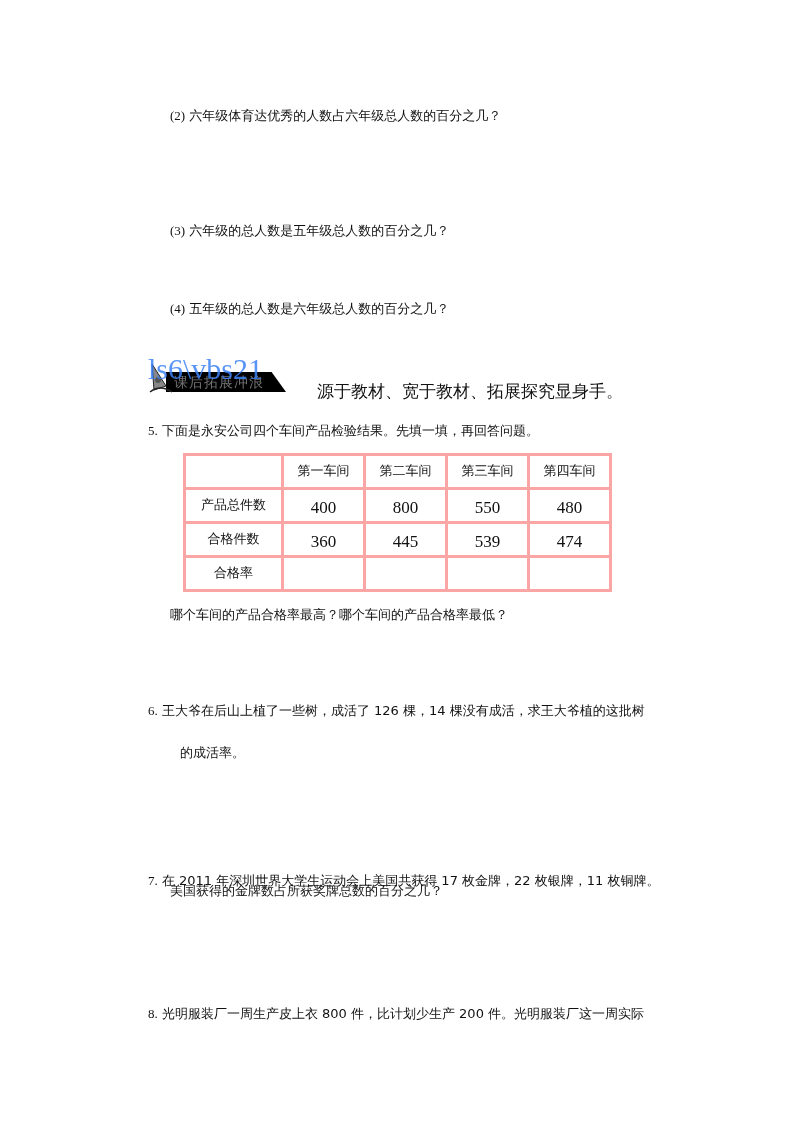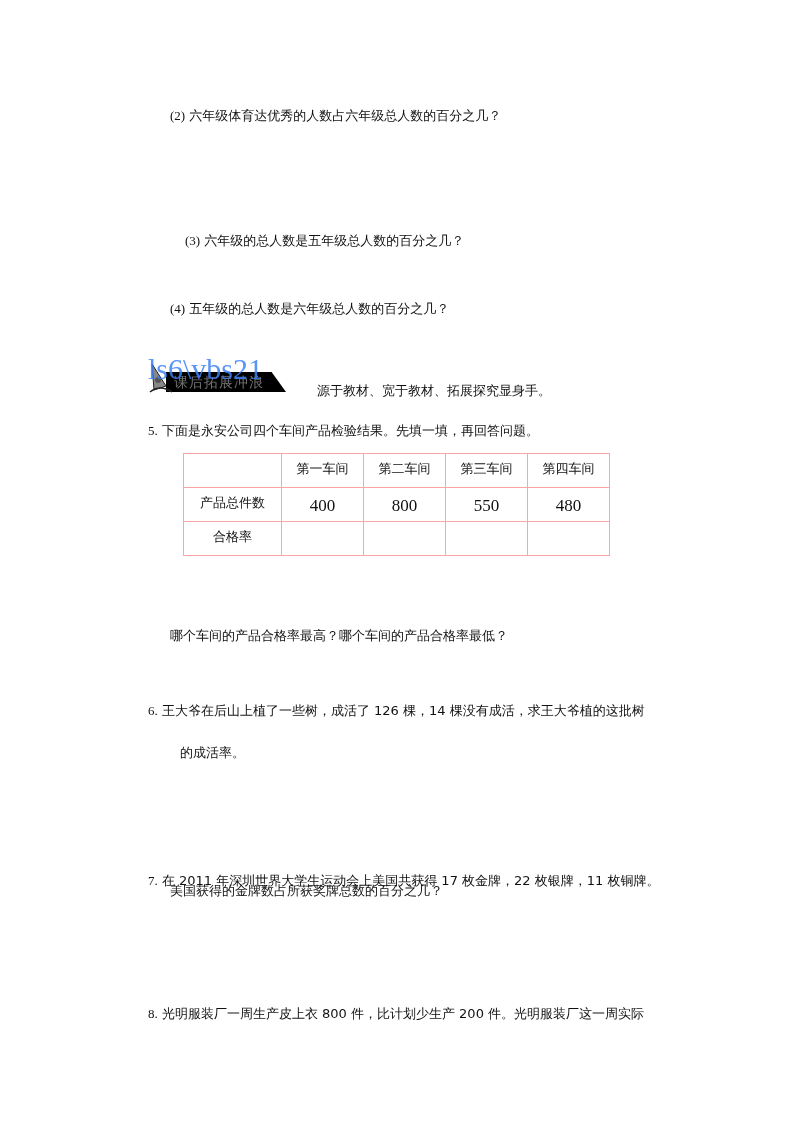--- a/index.html
+++ b/index.html
@@ -7,35 +7,35 @@
          font-family: "DejaVu Sans", "Liberation Sans", sans-serif; color: #111; }
   .line { position: absolute; font-size: 13px; line-height: 16px; white-space: nowrap; }
   .num { font-family: "Liberation Serif", "DejaVu Serif", serif; }
   .banner { position: absolute; left: 148px; top: 360px; width: 150px; height: 36px; }
   .banner-bar { position: absolute; left: 18px; top: 12px; width: 120px; height: 20px; background: #000;
                 clip-path: polygon(0 0, 88% 0, 100% 100%, 0 100%); }
   .banner-text { position: absolute; left: 26px; top: 14px; color: #737373; font-size: 14px; letter-spacing: 1px; line-height: 16px; }
   .banner-fig { position: absolute; left: 0px; top: 2px; width: 26px; height: 34px; }
   .watermark { position: absolute; left: 0px; top: -6px; font-family: "Liberation Serif", "DejaVu Serif", serif;
                font-size: 30px; color: #3b82f6; opacity: 0.85; letter-spacing: 0px; line-height: 30px; }
-  .banner-caption { position: absolute; left: 317px; top: 383px; font-size: 13px; line-height: 16px; }
+  .banner-caption { position: absolute; left: 317px; top: 383px; font-size: 17px; line-height: 16px; }
   table.grid { position: absolute; left: 183px; top: 453px; border-collapse: collapse; font-size: 13px; }
-  table.grid td { border: 1px solid #fca5a5; height: 34px; text-align: center; vertical-align: top; padding: 0; padding-top: 6px; box-sizing: border-box; }
+  table.grid td { border: 3px solid #fca5a5; height: 34px; text-align: center; vertical-align: top; padding: 0; padding-top: 6px; box-sizing: border-box; }
   table.grid td.c0 { width: 98px; }
   table.grid td.cx { width: 82px; }
   table.grid td.val { font-family: "Liberation Serif", "DejaVu Serif", serif; font-size: 17px; padding-top: 8px; }
 </style>
 </head>
 <body>
 
 <div class="line" style="left:170px; top:108px;">
   <span class="num">(2)</span>
   <span>六年级体育达优秀的人数占六年级总人数的百分之几？</span>
 </div>
-<div class="line" style="left:170px; top:233px;margin-left:15px;">
+<div class="line" style="left:170px; top:223px;">
   <span class="num">(3)</span>
   <span>六年级的总人数是五年级总人数的百分之几？</span>
 </div>
 <div class="line" style="left:170px; top:301px;">
   <span class="num">(4)</span>
   <span>五年级的总人数是六年级总人数的百分之几？</span>
 </div>
 
 <div class="banner">
   <div class="banner-bar"></div>
@@ -64,30 +64,37 @@
     <td class="cx">第四车间</td>
   </tr>
   <tr>
     <td class="c0">产品总件数</td>
     <td class="cx val">400</td>
     <td class="cx val">800</td>
     <td class="cx val">550</td>
     <td class="cx val">480</td>
   </tr>
   <tr>
+    <td class="c0">合格件数</td>
+    <td class="cx val">360</td>
+    <td class="cx val">445</td>
+    <td class="cx val">539</td>
+    <td class="cx val">474</td>
+  </tr>
+  <tr>
     <td class="c0">合格率</td>
     <td class="cx val"></td>
     <td class="cx val"></td>
     <td class="cx val"></td>
     <td class="cx val"></td>
   </tr>
 </tbody>
   </table>
 
-<div class="line" style="left:170px; top:607px;margin-top:21px;">哪个车间的产品合格率最高？哪个车间的产品合格率最低？</div>
+<div class="line" style="left:170px; top:607px;">哪个车间的产品合格率最高？哪个车间的产品合格率最低？</div>
 
 <div class="line" style="left:148px; top:703px;">
   <span class="num">6.</span>
   <span>王大爷在后山上植了一些树，成活了 126 棵，14 棵没有成活，求王大爷植的这批树</span>
 </div>
 <div class="line" style="left:180px; top:745px;">的成活率。</div>
 
 <div class="line" style="left:148px; top:873px;">
   <span class="num">7.</span>
   <span>在 2011 年深圳世界大学生运动会上美国共获得 17 枚金牌，22 枚银牌，11 枚铜牌。</span>

